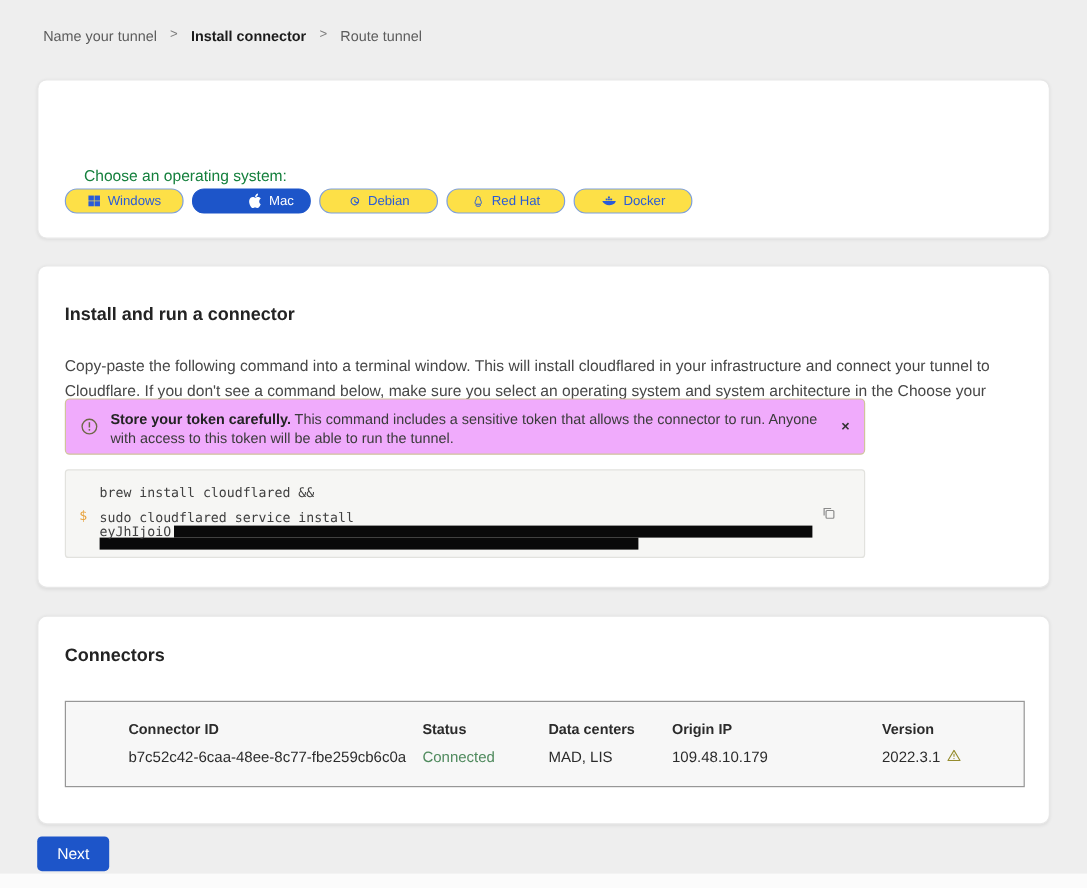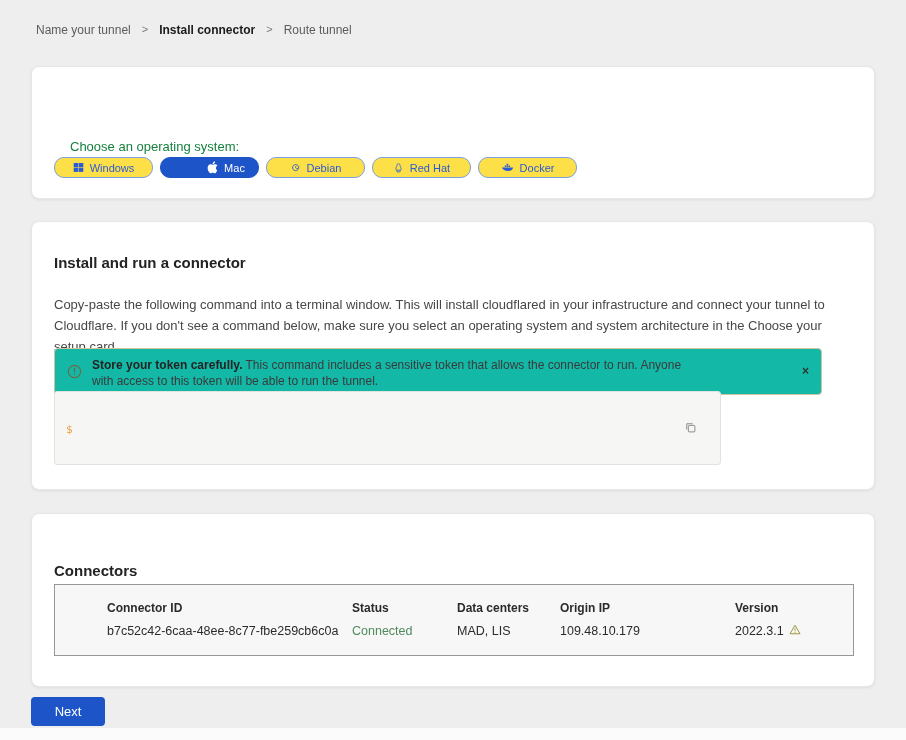--- a/index.html
+++ b/index.html
@@ -63,22 +63,22 @@
   }
   .os-icon { display:flex; align-items:center; }
 
   
   #card-install h2 { top:32px; }
   .install-desc {
     position:absolute; left:22px; top:72px; width:794px;
     font-size:13px; line-height:21px; color:#474747;
   }
   .warning-banner {
-    position:absolute; left:22px; top:126px; width:768px; height:47px;
-    background:#14b8a6;
+    position:absolute; left:22px; top:110px; width:667px; height:47px;
+    background:#f0abfc;
     border:1px solid #cfc49b;
     border-radius:4px;
   }
   .warning-icon { position:absolute; left:12px; top:15px; }
   .warning-text {
     position:absolute; left:37px; top:8px; width:610px;
     font-size:12px; line-height:16px; color:#3a3a3a;
   }
   .warning-text strong { margin-right:3px; color:#232323; }
   .warning-close {
@@ -101,40 +101,40 @@
   .code-line2 { margin-bottom:1px; }
   .token-line { display:flex; align-items:center; width:594px; height:10px; }
   .redact-bar { flex:1; height:10px; background:#0a0a0a; margin-left:2px; }
   .redact-bar2 { width:449px; height:10px; background:#0a0a0a; }
   .copy-btn {
     position:absolute; right:21px; top:27px;
     background:none; border:none; cursor:pointer; padding:2px;
   }
 
   
-  #card-connectors h2 { top:48px; }
+  #card-connectors h2 { top:24px; }
   .conn-table {
     position:absolute; left:22px; top:70px; width:800px; height:72px;
     background:#f7f7f7;
     border:1px solid #979797;
   }
   .conn-grid {
     display:grid;
     grid-template-columns:245px 105px 103px 175px 1fr;
     padding-left:52px;
   }
   .conn-head { margin-top:16px; font-size:12px; font-weight:bold; color:#2b2b2b; }
   .conn-row  { margin-top:9px;  font-size:12.5px; color:#2b2b2b; }
   .status-connected { color:#4f8a5d; }
   .version-cell { display:flex; align-items:center; gap:5px; }
 
   
   .next-btn {
     position:absolute; left:31px; top:697px;
-    width:74px; height:29px;
+    width:60px; height:29px;
     background:#1d55c9; color:#fff;
     border:none; border-radius:4px;
     font-family:"Liberation Sans", sans-serif;
     font-size:13px; cursor:pointer;
   }
   .bottom-strip {
     position:absolute; left:0; bottom:0; width:100%; height:12px;
     background:#fbfbfb;
   }
 </style>
@@ -224,20 +224,29 @@
         </svg>
     </span>
     <div class="warning-text">
       <strong>Store your token carefully.</strong><span>This command includes a sensitive token that allows the connector to run. Anyone with access to this token will be able to run the tunnel.</span>
     </div>
     <button class="warning-close">×</button>
   </div>
 
   <div class="codeblock">
     <span class="code-prompt">$</span>
+    <div class="code-content">
+      <div class="code-line1">brew install cloudflared &amp;&amp;</div>
+      <div class="code-line2">sudo cloudflared service install</div>
+      <div class="token-line">
+        <span>eyJhIjoiO</span>
+        <span class="redact-bar"></span>
+      </div>
+      <div class="redact-bar2"></div>
+    </div>
     <button class="copy-btn">
       <svg width="13" height="13" viewBox="0 0 16 16" fill="none" stroke="#8a8a8a" stroke-width="1.2">
           <rect x="5.4" y="5.4" width="8" height="8" rx="1"></rect>
           <path d="M10.6 3.4 H3.4 v7.2"></path>
         </svg>
     </button>
   </div>
 </section>
 
 <section class="card" id="card-connectors">

